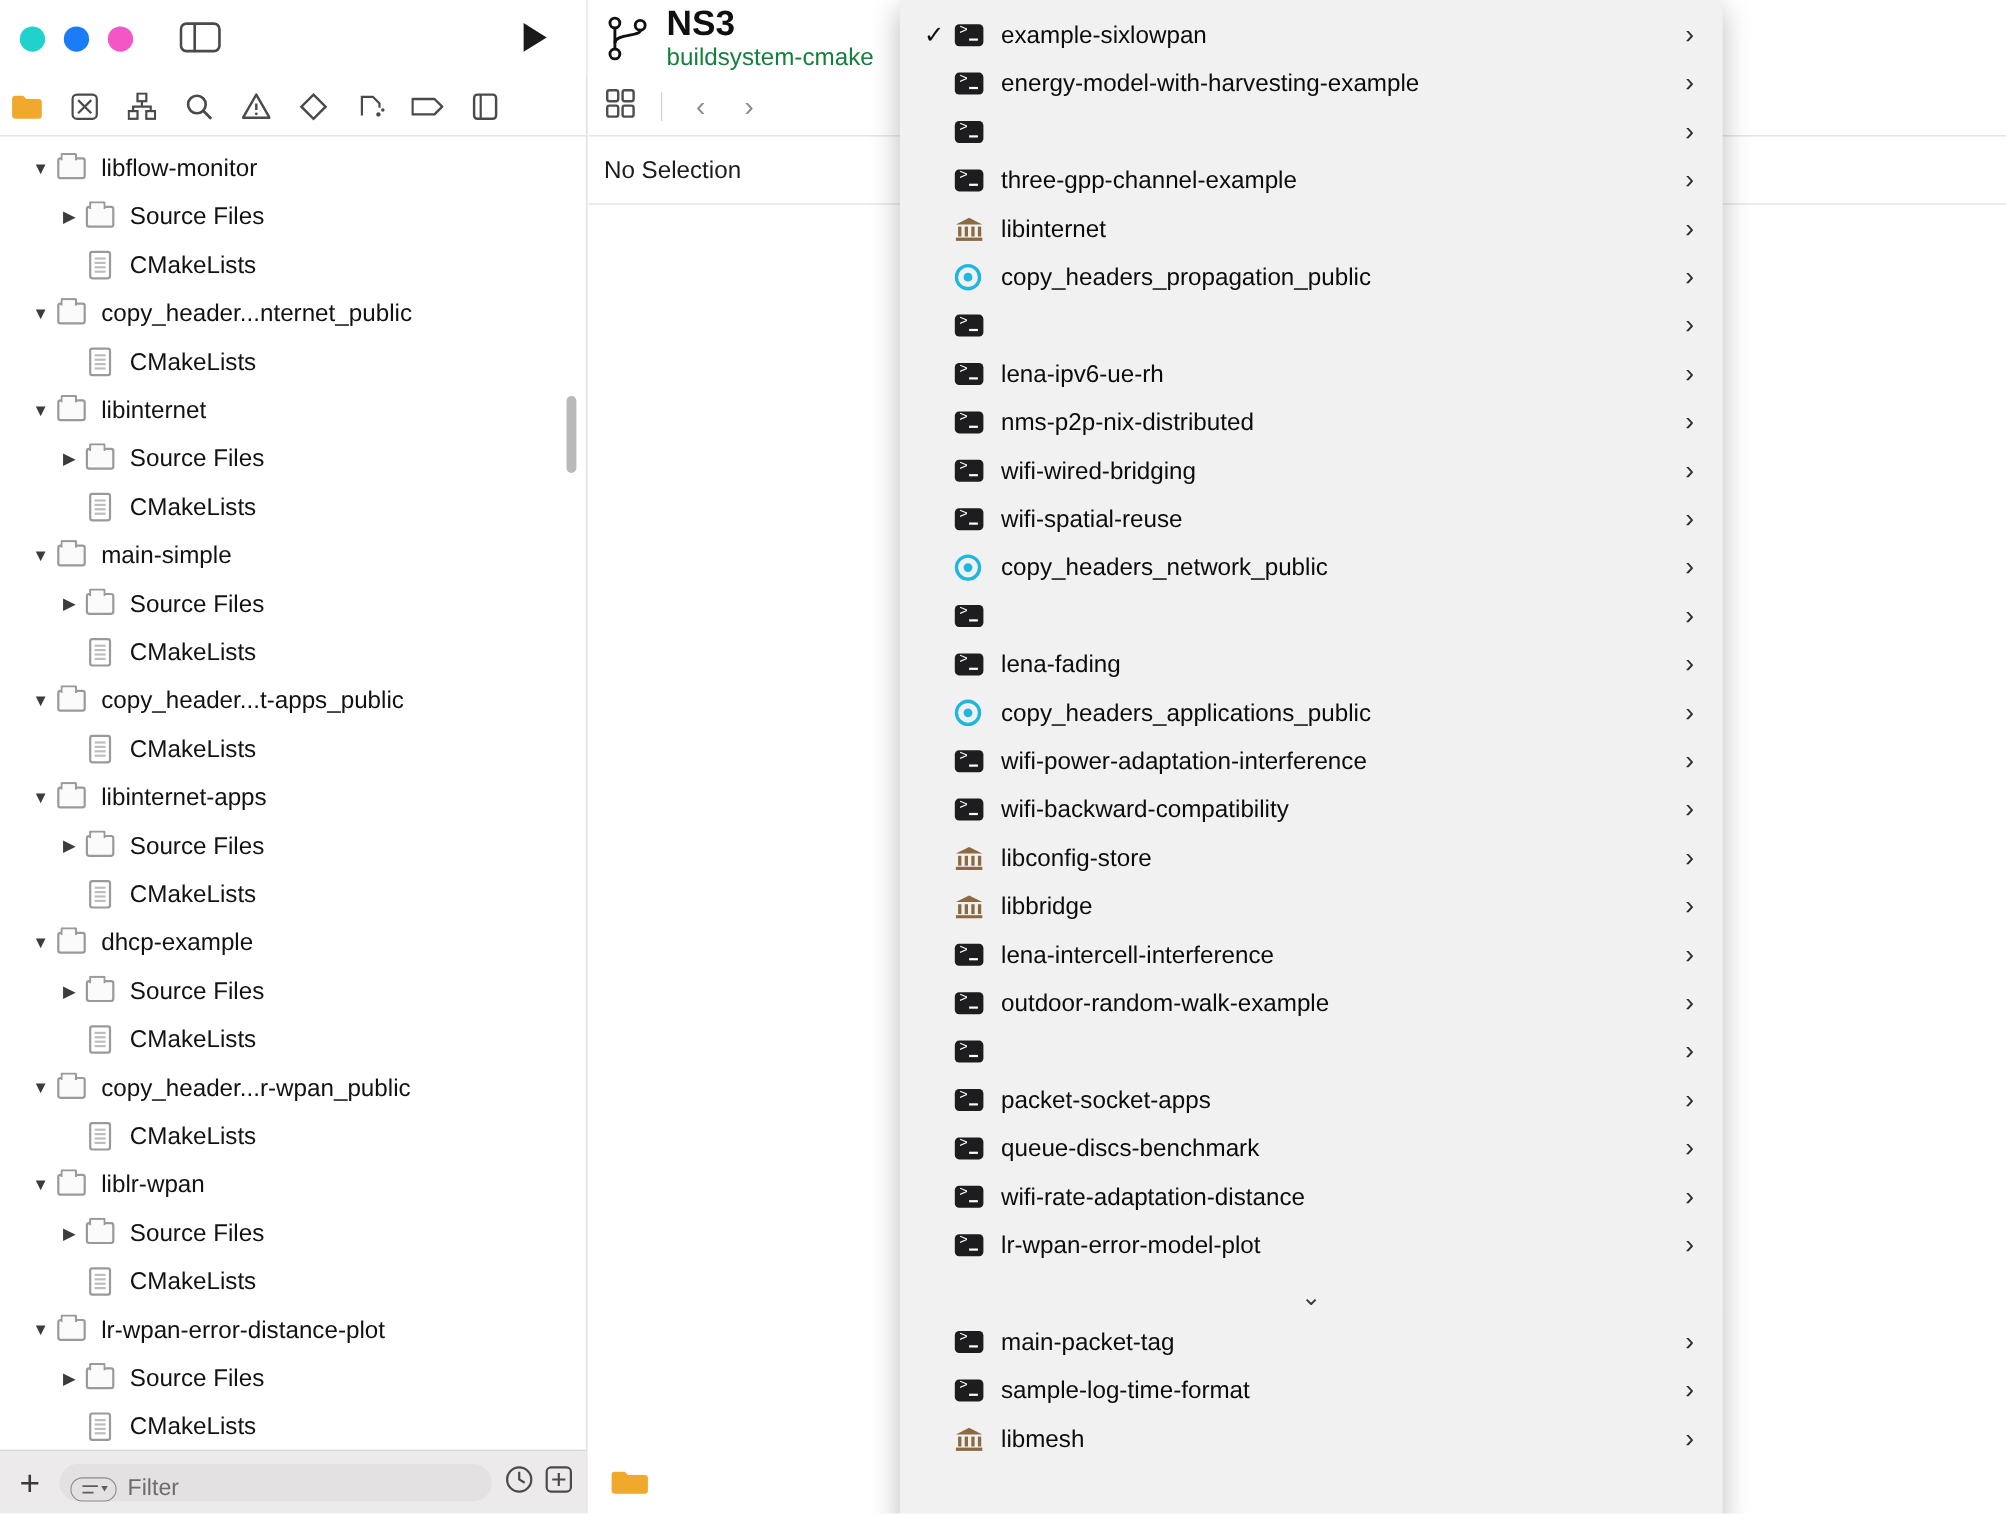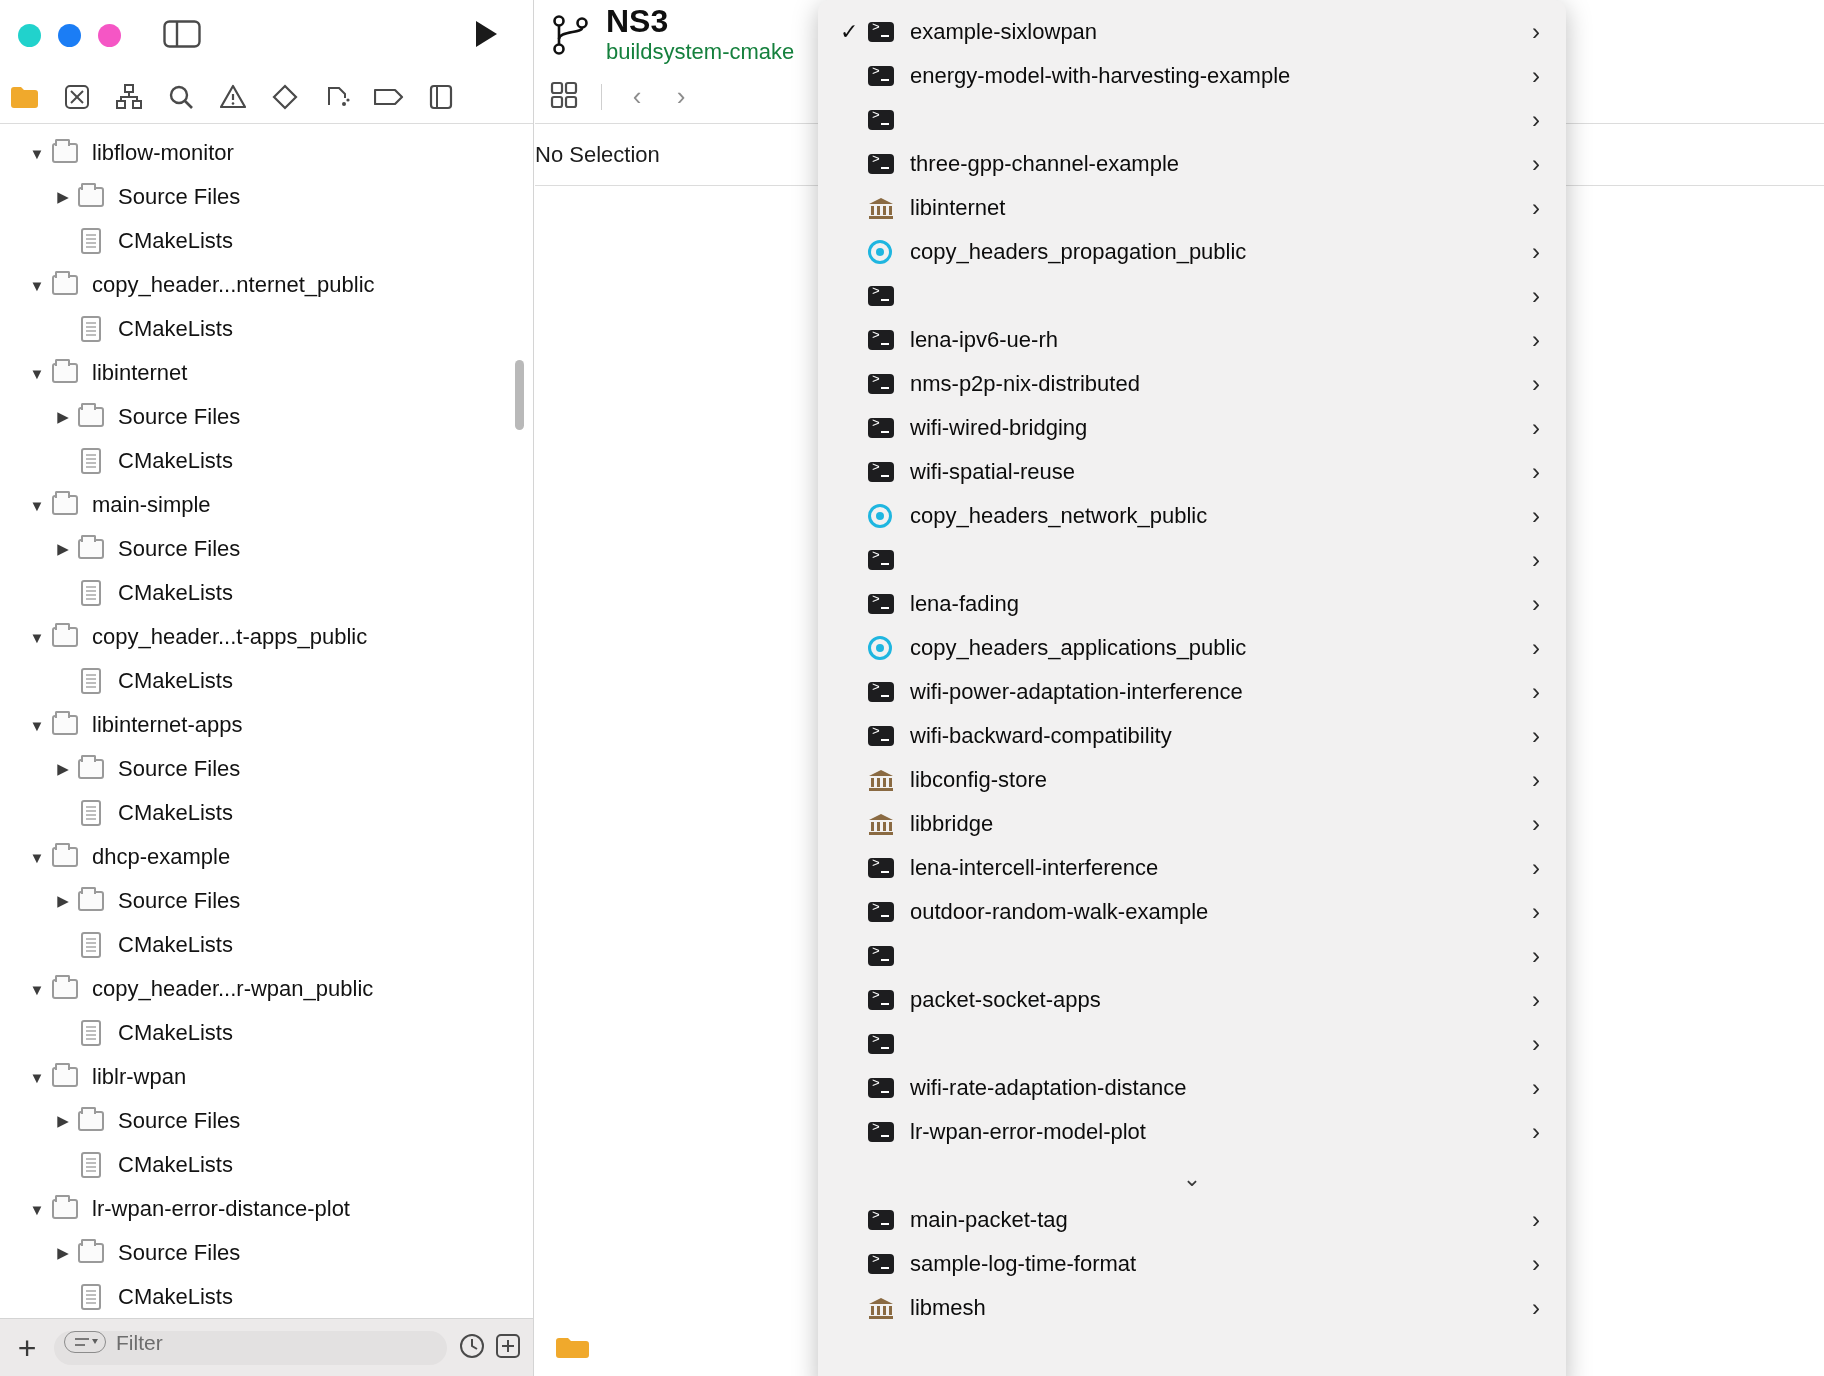--- a/index.html
+++ b/index.html
@@ -165,21 +165,21 @@
     font-size: 32px; color: #3a3a3a;
     width: 30px; text-align: center;
     line-height: 1;
   }
   .filter-field {
     flex: 1;
     height: 34px;
     background: #e3e1e1;
     border-radius: 17px;
     display: flex;
-    align-items: flex-start;
+    align-items: flex-end;
     padding: 0 10px;
     gap: 10px;
   }
   .filter-pill {
     width: 42px; height: 22px;
     border: 1.5px solid #8c8c8c;
     border-radius: 11px;
     display: flex; align-items: center; justify-content: center;
     gap: 3px;
     color: #5e5e5e;
@@ -247,20 +247,21 @@
   .tb-sep {
     width: 1px; height: 26px; background: #cfcfcf;
     margin: 0 4px;
   }
   .chev-btn { font-size: 26px; color: #8d8d8d; width: 26px; text-align: center; }
 
   .no-selection {
     height: 62px;
     display: flex;
     align-items: center;
+    padding-left: 14px;
     font-size: 22px;
     color: #1c1c1c;
     border-bottom: 1px solid #dcdcdc;
   }
 
   .bottom-tag {
     position: absolute;
     left: 20px;
     bottom: 14px;
     width: 36px; height: 26px;
@@ -907,20 +908,21 @@
             <span class="term-glyph"></span>
           </span>
           <span class="mi-label">packet-socket-apps</span>
           <span class="mi-chevron">›</span>
         </div>
         <div class="menu-item">
           <span class="mi-check"></span>
           <span class="mi-icon">
             <span class="term-glyph"></span>
           </span>
+          <span class="mi-label">queue-discs-benchmark</span>
           <span class="mi-chevron">›</span>
         </div>
         <div class="menu-item">
           <span class="mi-check"></span>
           <span class="mi-icon">
             <span class="term-glyph"></span>
           </span>
           <span class="mi-label">wifi-rate-adaptation-distance</span>
           <span class="mi-chevron">›</span>
         </div>

